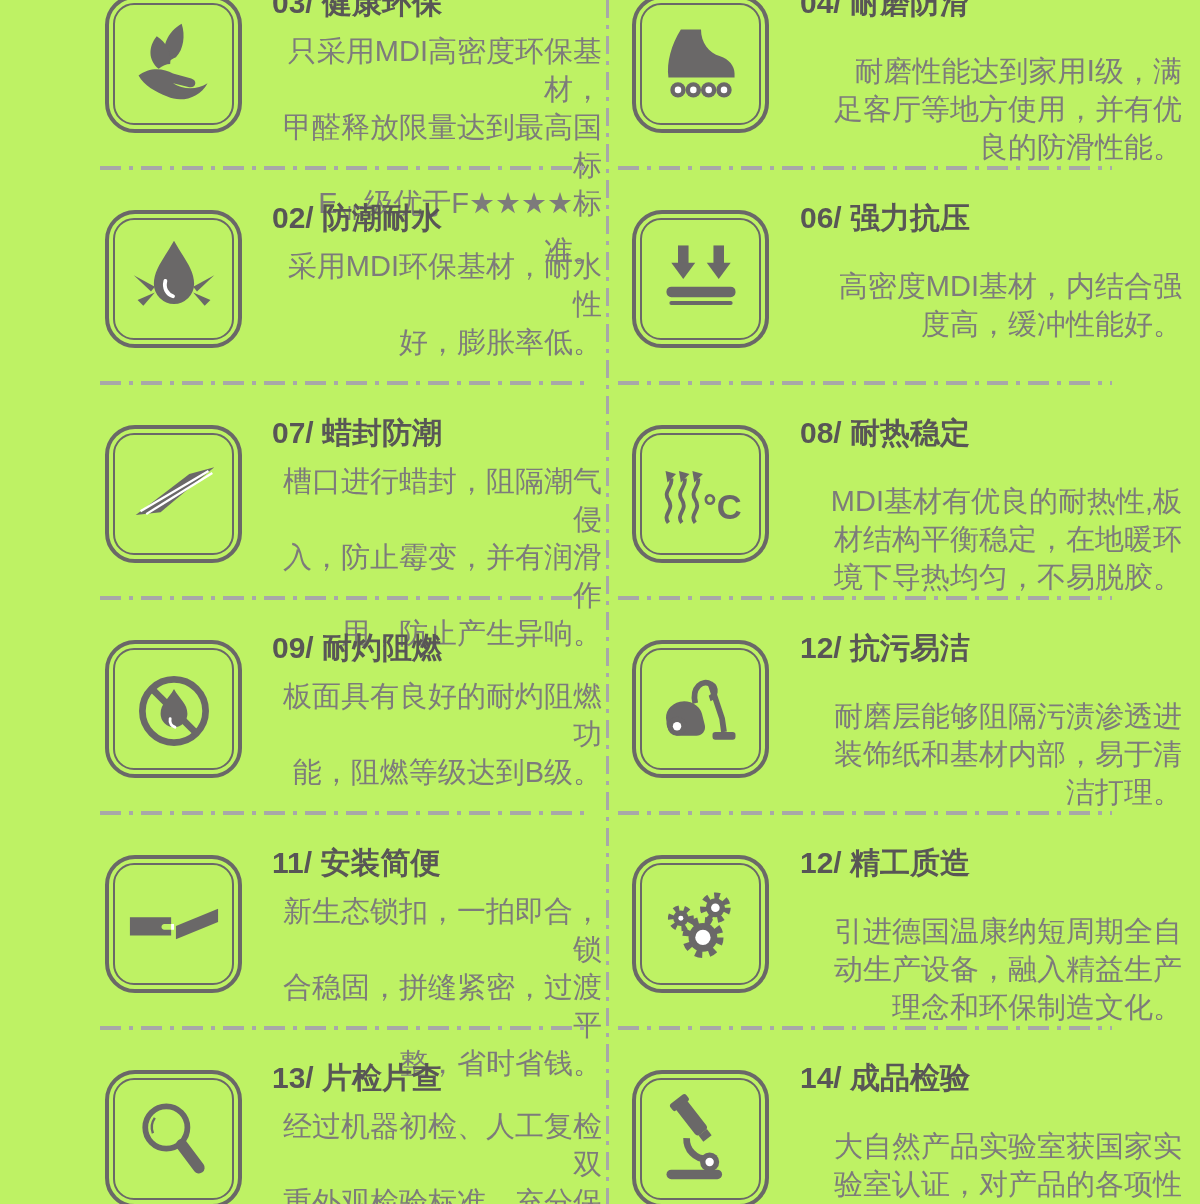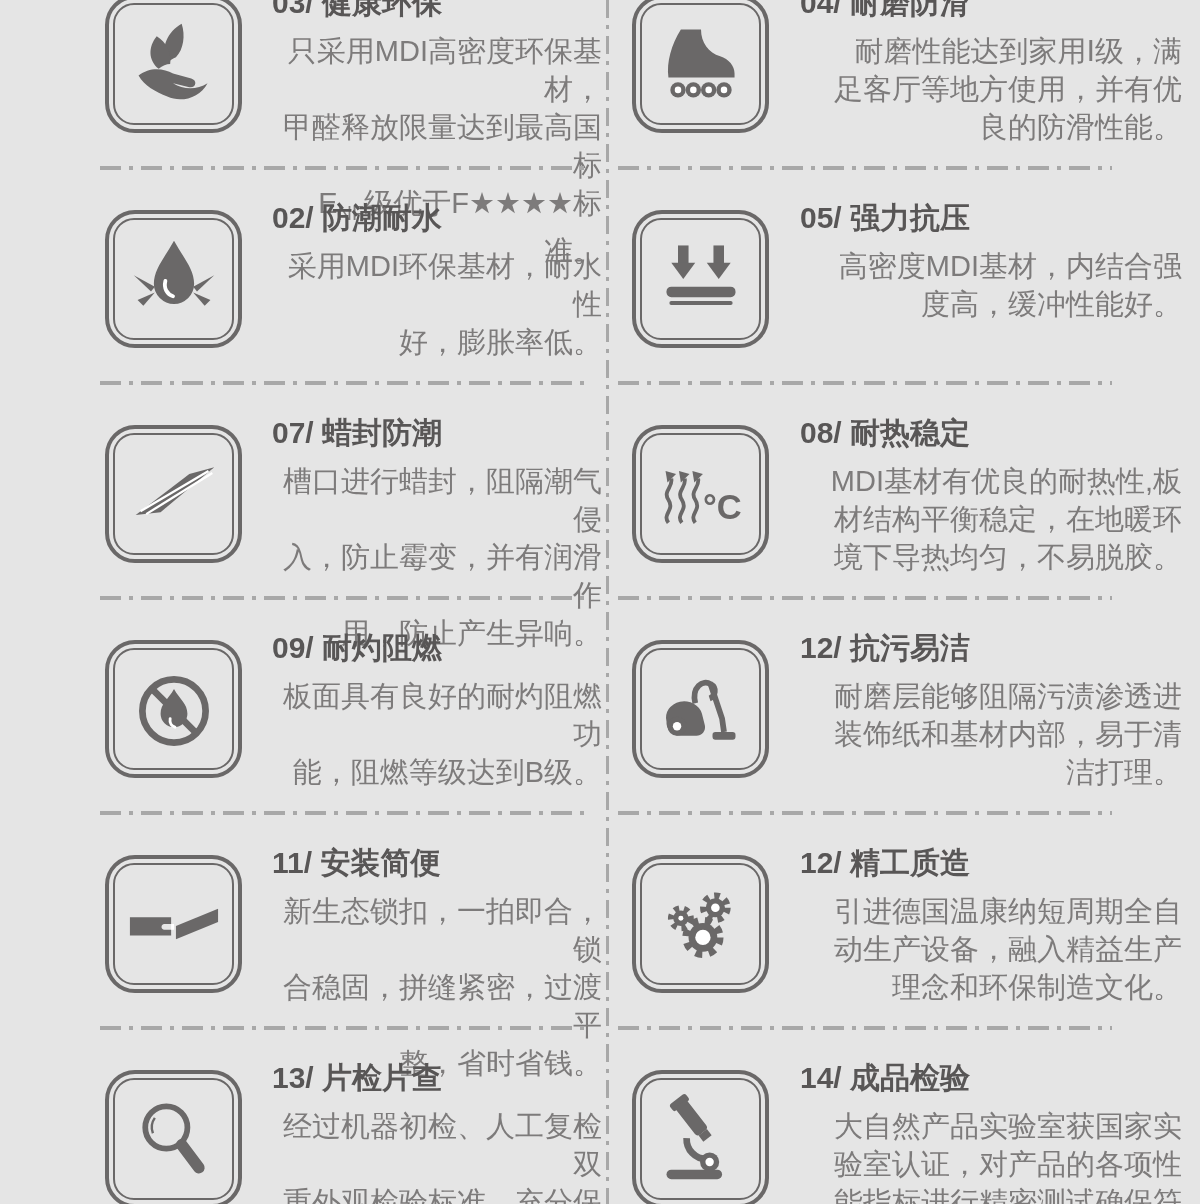--- a/index.html
+++ b/index.html
@@ -1,17 +1,17 @@
 <!DOCTYPE html>
 <html><head>
 <meta charset="utf-8">
 <style>
   html,body{margin:0;padding:0;background:#fff;}
   body{width:1200px;height:1204px;overflow:hidden;font-family:"Liberation Sans","DejaVu Sans",sans-serif;}
-  .canvas{position:relative;width:1200px;height:1204px;overflow:hidden;background:#e5e5e5;}
+  .canvas{position:relative;width:1200px;height:1204px;overflow:hidden;background:#bef264;}
 
   
   .v-divider{position:absolute;left:606px;top:0;width:3px;height:1204px;
     background:repeating-linear-gradient(180deg,#a8a8a8 0 18px,transparent 18px 25px,#a8a8a8 25px 29px,transparent 29px 36px);}
 
   
   .h-divider{position:absolute;height:4px;
     background:repeating-linear-gradient(90deg,#a8a8a8 0 21px,transparent 21px 29px,#a8a8a8 29px 33px,transparent 33px 41px);}
   .h-divider.seg-left{left:100px;width:492px;}
   .h-divider.seg-right{left:618px;width:494px;}
@@ -30,21 +30,21 @@
   .icon-inner{width:100%;height:100%;box-sizing:border-box;border:2px solid #6a6868;border-radius:21px;
     display:flex;align-items:center;justify-content:center;}
   .icon-inner svg{display:block;}
 
   .title{position:absolute;top:33px;font-size:30px;line-height:34px;font-weight:bold;color:#585656;white-space:nowrap;}
   .cell.left .title{left:272px;}
   .cell.right .title{left:193px;}
 
   .desc{position:absolute;top:79px;font-size:29px;line-height:38px;color:#7d7b7b;white-space:pre-line;text-align:right;}
   .cell.left .desc{left:272px;width:330px;}
-  .cell.right .desc{left:193px;width:382px;}
+  .cell.right .desc{left:193px;width:382px;margin-top:20px;}
   .desc sub{font-size:20px;vertical-align:-7px;}
 </style>
 </head>
 <body>
 
 <div class="canvas">
 
   <div class="v-divider"></div>
 
   <div class="row r0">
@@ -113,21 +113,21 @@
         <svg viewBox="0 0 96 96" width="92" height="92" fill="currentColor">
           <rect x="24" y="13" width="11" height="20"></rect>
               <polygon points="17,31 42,31 29.5,48"></polygon>
           <rect x="61" y="13" width="11" height="20"></rect>
               <polygon points="54,31 79,31 66.5,48"></polygon>
           <rect x="12" y="56" width="72" height="11" rx="5"></rect>
           <rect x="15" y="71" width="66" height="4" rx="2"></rect>
         </svg>
       </div>
         </div>
-      <div class="title">05/ 强力抗压</div>
+      <div class="title">06/ 强力抗压</div>
       <div class="desc">高密度MDI基材，内结合强
 度高，缓冲性能好。</div>
     </div>
   </div>
 
   <div class="h-divider seg-left" style="top:381px"></div>
   <div class="h-divider seg-right" style="top:381px"></div>
 
   <div class="row r2">
     <div class="cell left">

